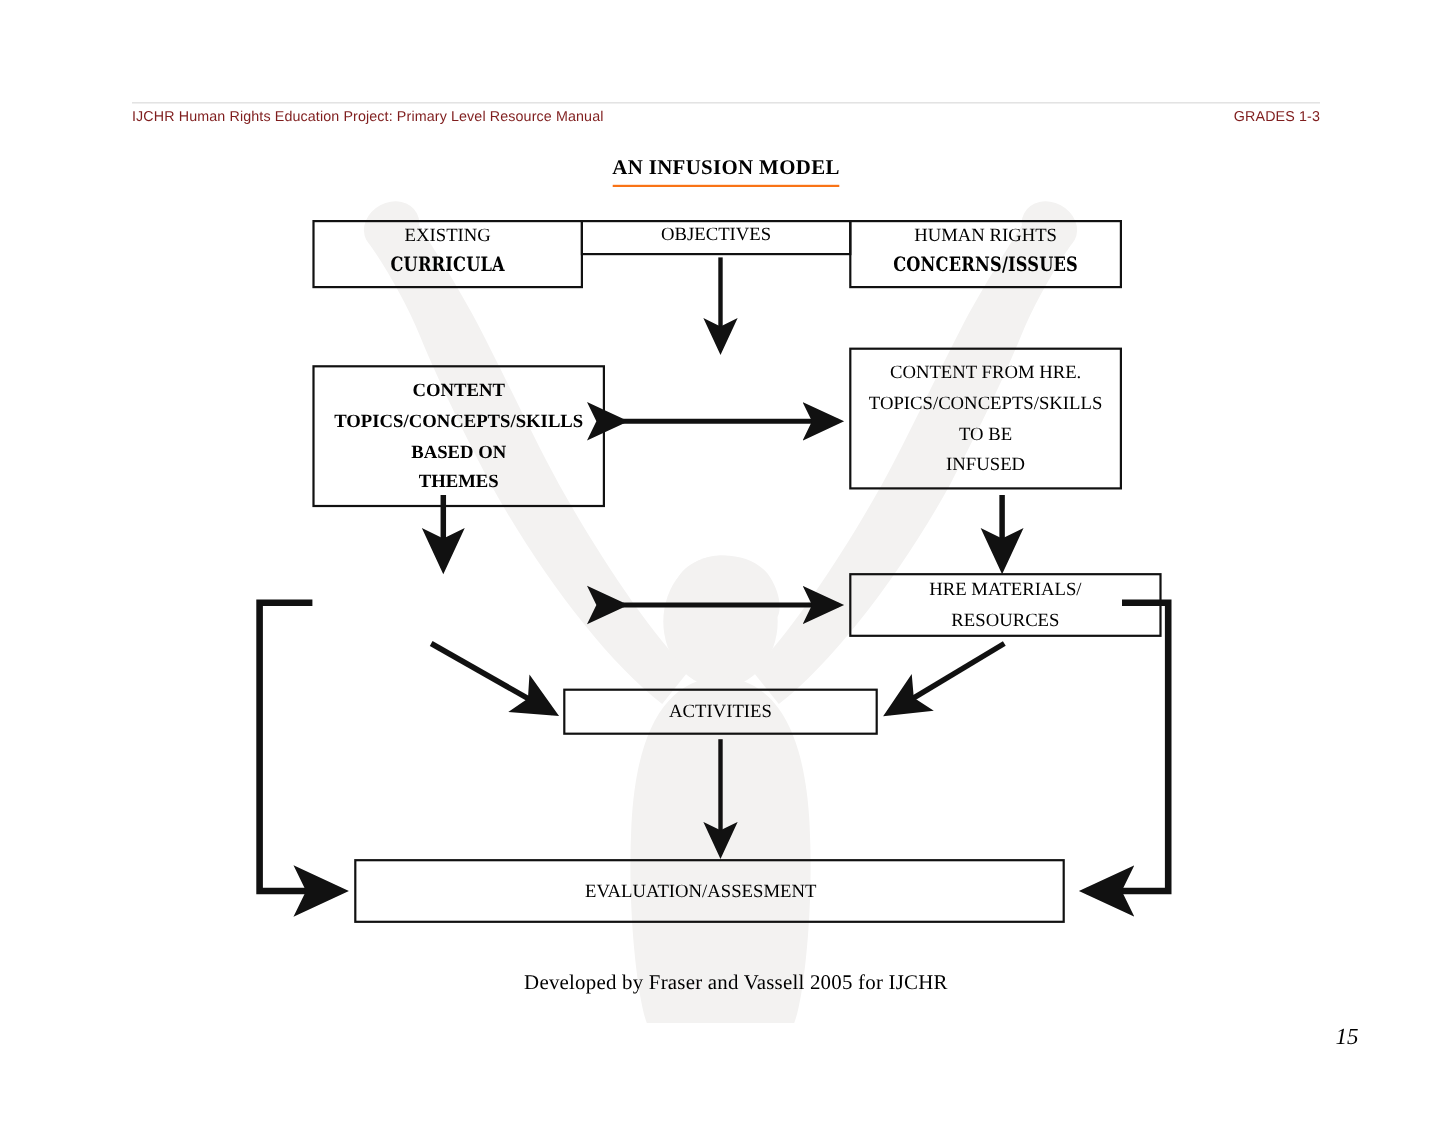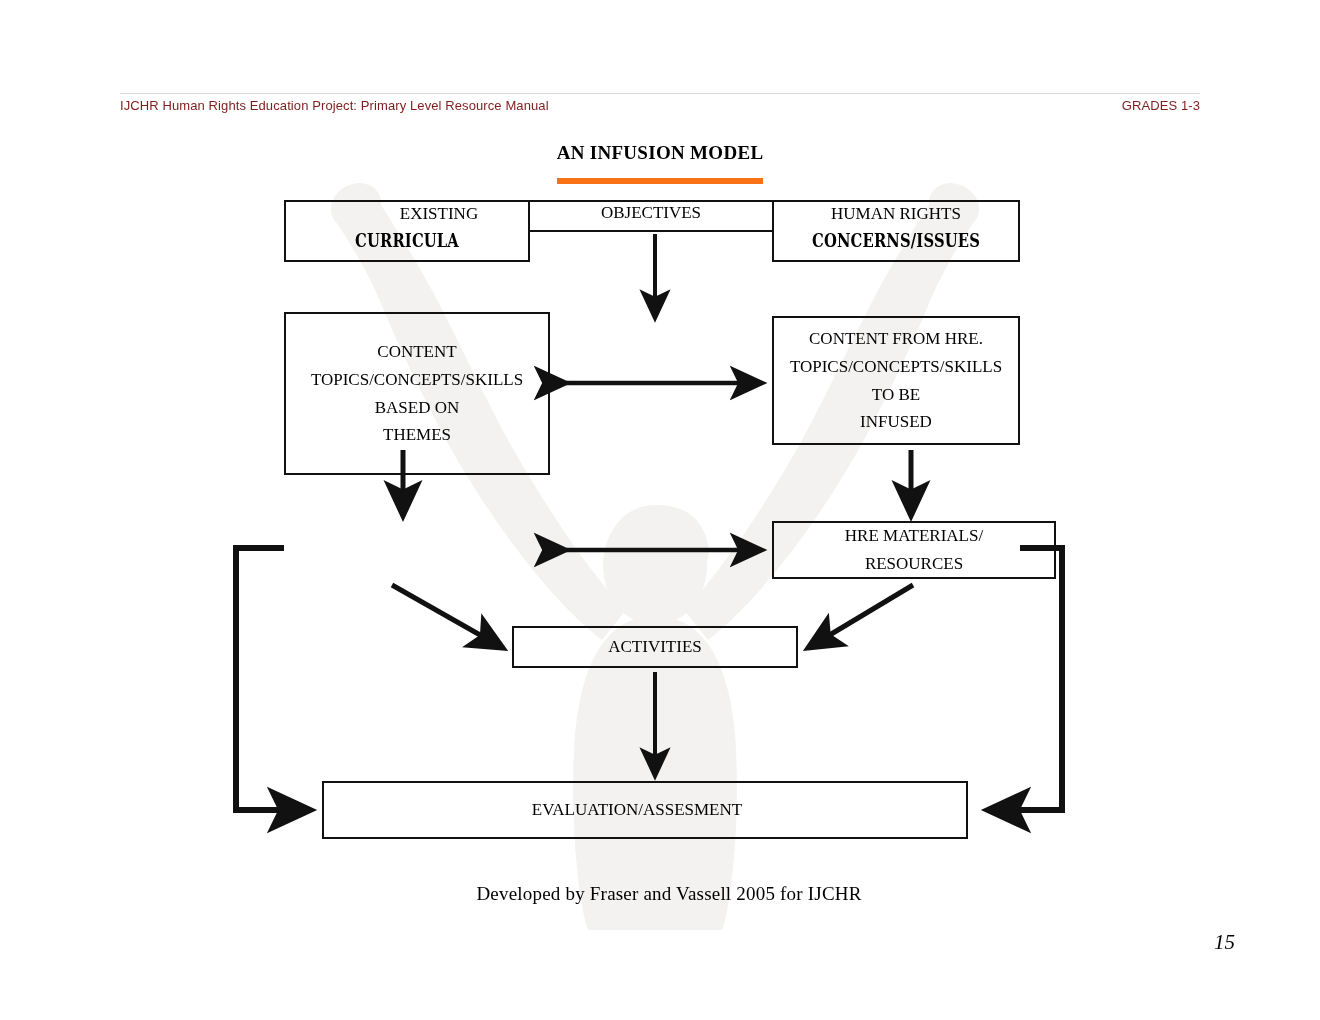--- a/index.html
+++ b/index.html
@@ -58,22 +58,22 @@
     position: absolute;
     top: 142px;
     left: 0;
     width: 1320px;
     text-align: center;
     font-size: 19px;
     font-weight: bold;
     letter-spacing: 0.3px;
   }
   #title span {
-    border-bottom: 6px solid #f97316;
-    padding-bottom: 15px;
+    border-bottom: 2px solid #f97316;
+    padding-bottom: 5px;
   }
 
   
   .box {
     position: absolute;
     border: 2px solid #111;
     background: transparent;
     box-sizing: border-box;
     display: flex;
     flex-direction: column;
@@ -100,38 +100,38 @@
     border-right: 2px solid #111;
     border-bottom: 2px solid #111;
     justify-content: flex-start;
   }
   .toprow-label {
     position: absolute;
     font-size: 17px;
     white-space: nowrap;
     text-align: center;
   }
-  #lbl-existing { left: 284px; top: 204px; width: 246px; padding-left: 32px; }
+  #lbl-existing { left: 284px; top: 204px; width: 246px; }
   #lbl-objectives { left: 528px; top: 203px; width: 246px; text-align: center; }
   #lbl-humanrights { left: 772px; top: 204px; width: 248px; }
   #lbl-curricula, #lbl-concerns {
     position: absolute;
     font-size: 18px;
     font-weight: bold;
     font-family: "DejaVu Serif", "Liberation Serif", serif;
     transform: scaleX(0.82);
     white-space: nowrap;
     text-align: center;
     letter-spacing: 0.2px;
   }
   #lbl-curricula { left: 284px; top: 230px; width: 246px; }
   #lbl-concerns  { left: 772px; top: 230px; width: 248px; }
 
   
-  #content-left-box  { left: 284px; top: 312px; width: 266px; height: 163px; }
+  #content-left-box  { left: 284px; top: 332px; width: 266px; height: 129px; font-weight: bold; }
   #content-right-box { left: 772px; top: 316px; width: 248px; height: 129px; }
   #content-left-box .ln, #content-right-box .ln { position: relative; }
 
   
   #support-box { left: 284px; top: 521px; width: 266px; height: 58px; }
   #hre-box     { left: 772px; top: 521px; width: 284px; height: 58px; }
 
   
   #activities-box { left: 512px; top: 626px; width: 286px; height: 42px; font-size: 17px; }
 

